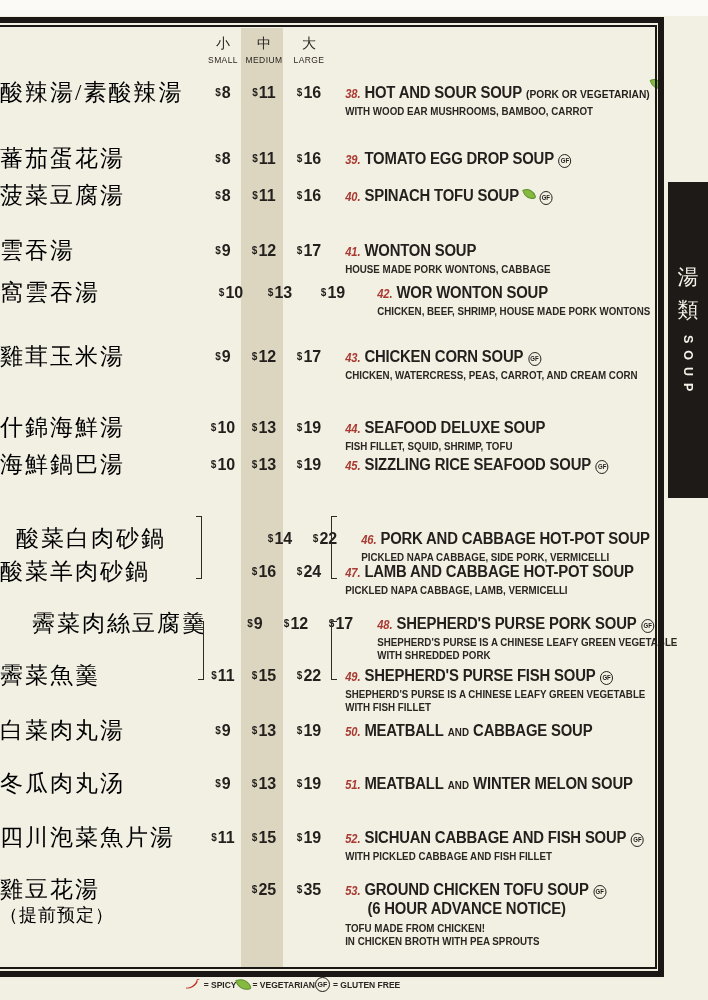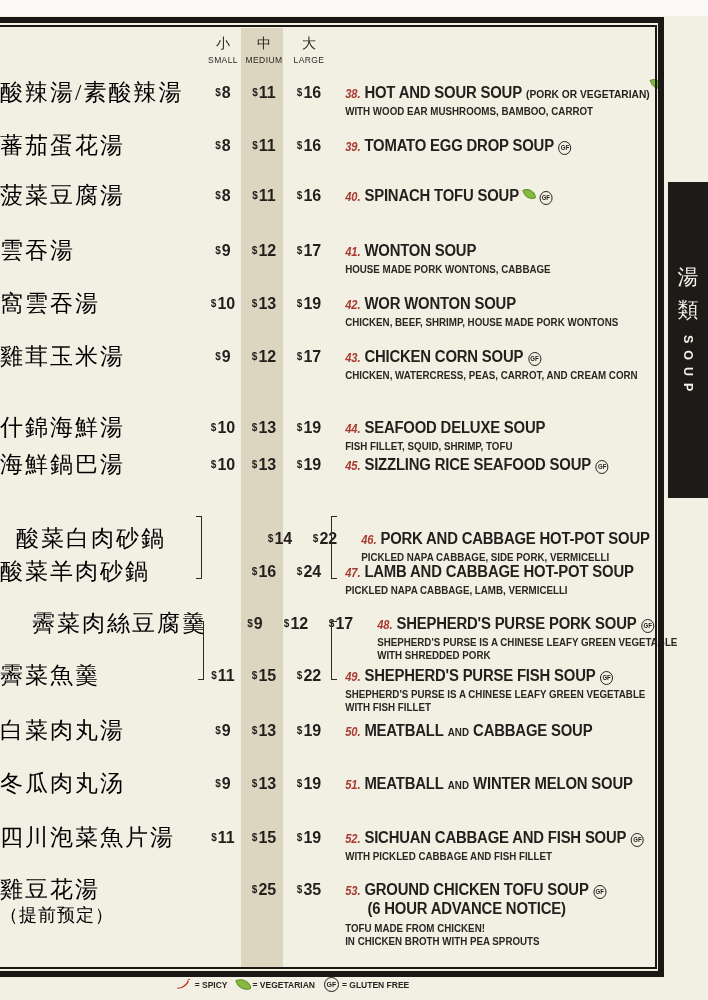--- a/index.html
+++ b/index.html
@@ -48,21 +48,21 @@
   .bracket.zh-side{border-left:none;}
   .bracket.en-side{border-right:none;}
 
   .tab{position:absolute;right:0;top:182px;width:40px;height:316px;background:#1d1a17;
        display:flex;flex-direction:column;align-items:center;padding-top:84px;box-sizing:border-box;}
   .tab-zh{color:#f5f2e8;font-family:"Liberation Serif","DejaVu Serif",serif;font-size:21px;line-height:22px;margin-bottom:11px;}
   .tab-en{color:#f5f2e8;font-size:12.5px;font-weight:700;letter-spacing:7px;
        writing-mode:vertical-rl;text-orientation:sideways;margin-top:3px;}
 
   .legend{position:absolute;top:977px;left:120px;width:345px;display:flex;align-items:center;
-       justify-content:center;gap:9px;}
+       justify-content:center;}
   .legend-item{display:flex;align-items:center;gap:3px;font-size:8.5px;font-weight:700;color:#2a2622;white-space:nowrap;}
   .legend .gf{margin-left:0;width:13px;height:13px;font-size:7px;}
   .legend .leaf{margin-left:0;width:11px;height:11px;}
 </style>
 </head>
 <body>
 
 <div class="page">
   <div class="top-band"></div>
   <div class="stripe"></div>
@@ -88,21 +88,21 @@
     <div class="zh">酸辣湯/素酸辣湯</div>
     <div class="p ps"><span class="cur">$</span><span>8</span></div>
     <div class="p pm"><span class="cur">$</span><span>11</span></div>
     <div class="p pl"><span class="cur">$</span><span>16</span></div>
     <div class="en">
       <div class="tl"><span class="num">38.</span><span class="title">HOT AND SOUR SOUP</span> <span class="title-sm">(PORK OR VEGETARIAN)</span><span class="leaf float"></span></div>
       <div class="desc">WITH WOOD EAR MUSHROOMS, BAMBOO, CARROT</div>
     </div>
   </div>
 
-  <div class="grid" style="top:137px;">
+  <div class="grid" style="top:150px;">
     <div class="zh">蕃茄蛋花湯</div>
     <div class="p ps"><span class="cur">$</span><span>8</span></div>
     <div class="p pm"><span class="cur">$</span><span>11</span></div>
     <div class="p pl"><span class="cur">$</span><span>16</span></div>
     <div class="en">
       <div class="tl"><span class="num">39.</span><span class="title">TOMATO EGG DROP SOUP</span><span class="gf">GF</span></div>
     </div>
   </div>
 
   <div class="grid" style="top:187px;">
@@ -119,21 +119,21 @@
     <div class="zh">雲吞湯</div>
     <div class="p ps"><span class="cur">$</span><span>9</span></div>
     <div class="p pm"><span class="cur">$</span><span>12</span></div>
     <div class="p pl"><span class="cur">$</span><span>17</span></div>
     <div class="en">
       <div class="tl"><span class="num">41.</span><span class="title">WONTON SOUP</span></div>
       <div class="desc">HOUSE MADE PORK WONTONS, CABBAGE</div>
     </div>
   </div>
 
-  <div class="grid" style="top:295px;">
+  <div class="grid" style="top:284px;gap:8px;">
     <div class="zh">窩雲吞湯</div>
     <div class="p ps"><span class="cur">$</span><span>10</span></div>
     <div class="p pm"><span class="cur">$</span><span>13</span></div>
     <div class="p pl"><span class="cur">$</span><span>19</span></div>
     <div class="en">
       <div class="tl"><span class="num">42.</span><span class="title">WOR WONTON SOUP</span></div>
       <div class="desc">CHICKEN, BEEF, SHRIMP, HOUSE MADE PORK WONTONS</div>
     </div>
   </div>
 

